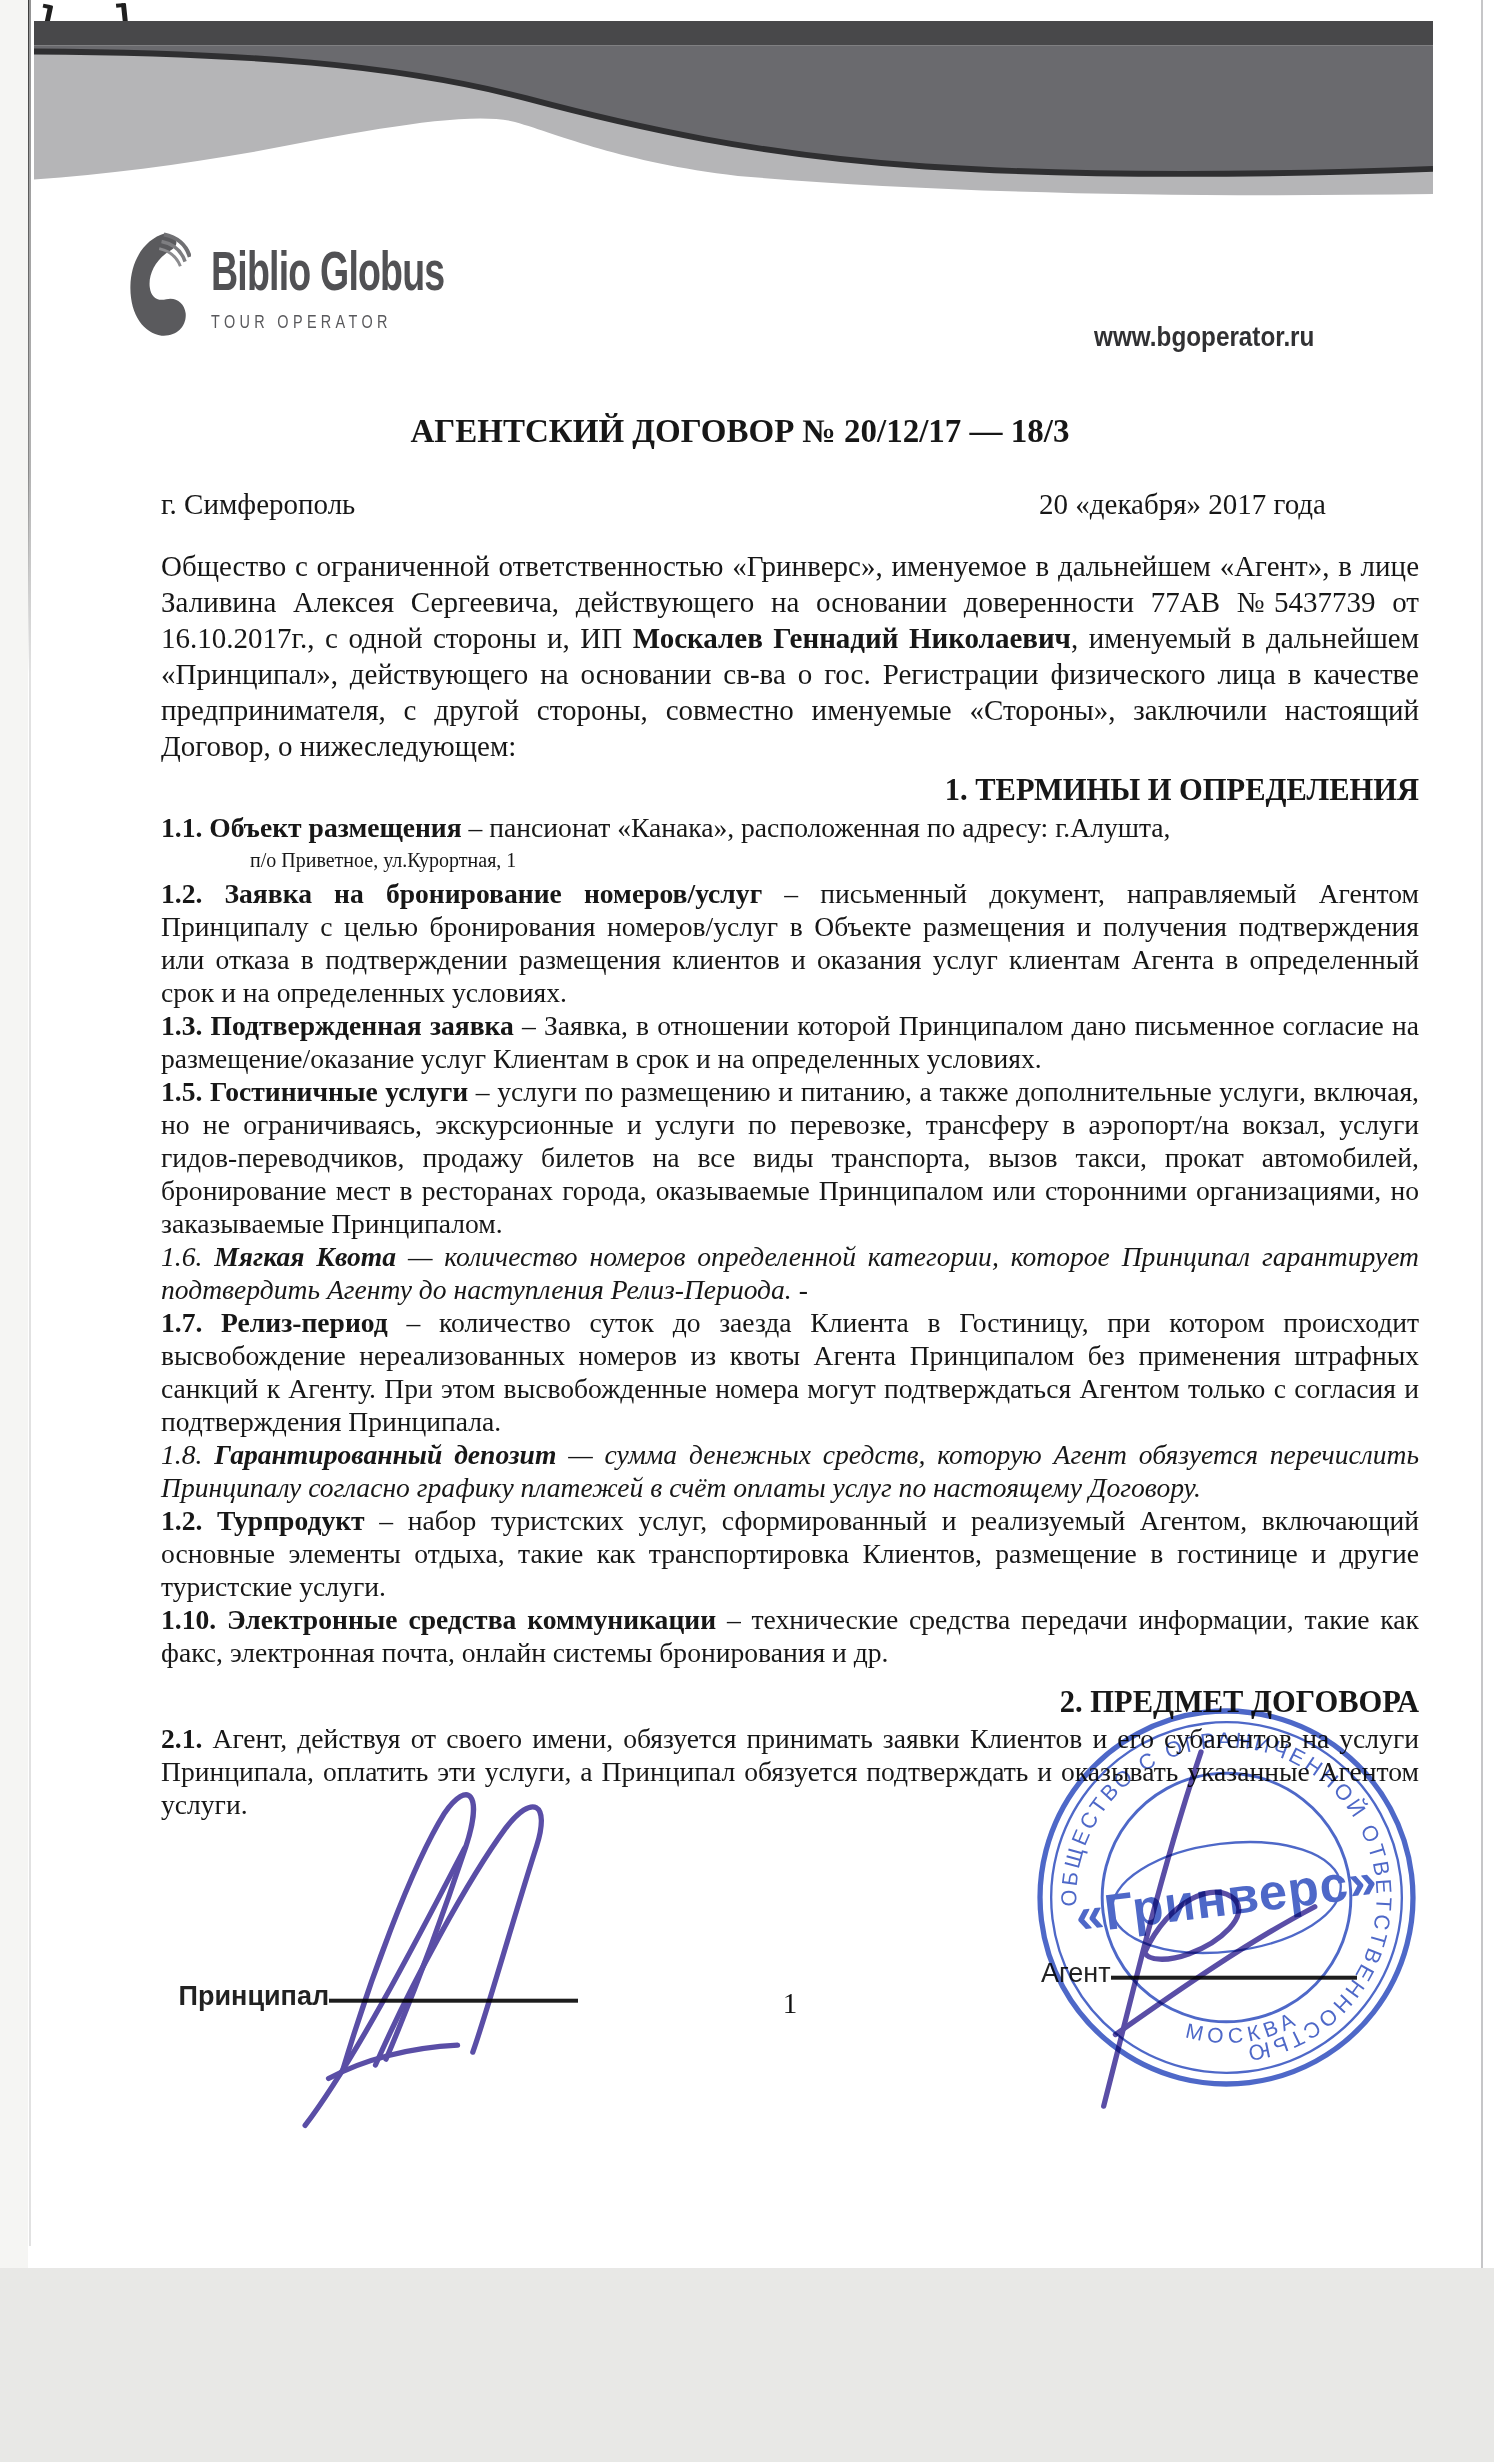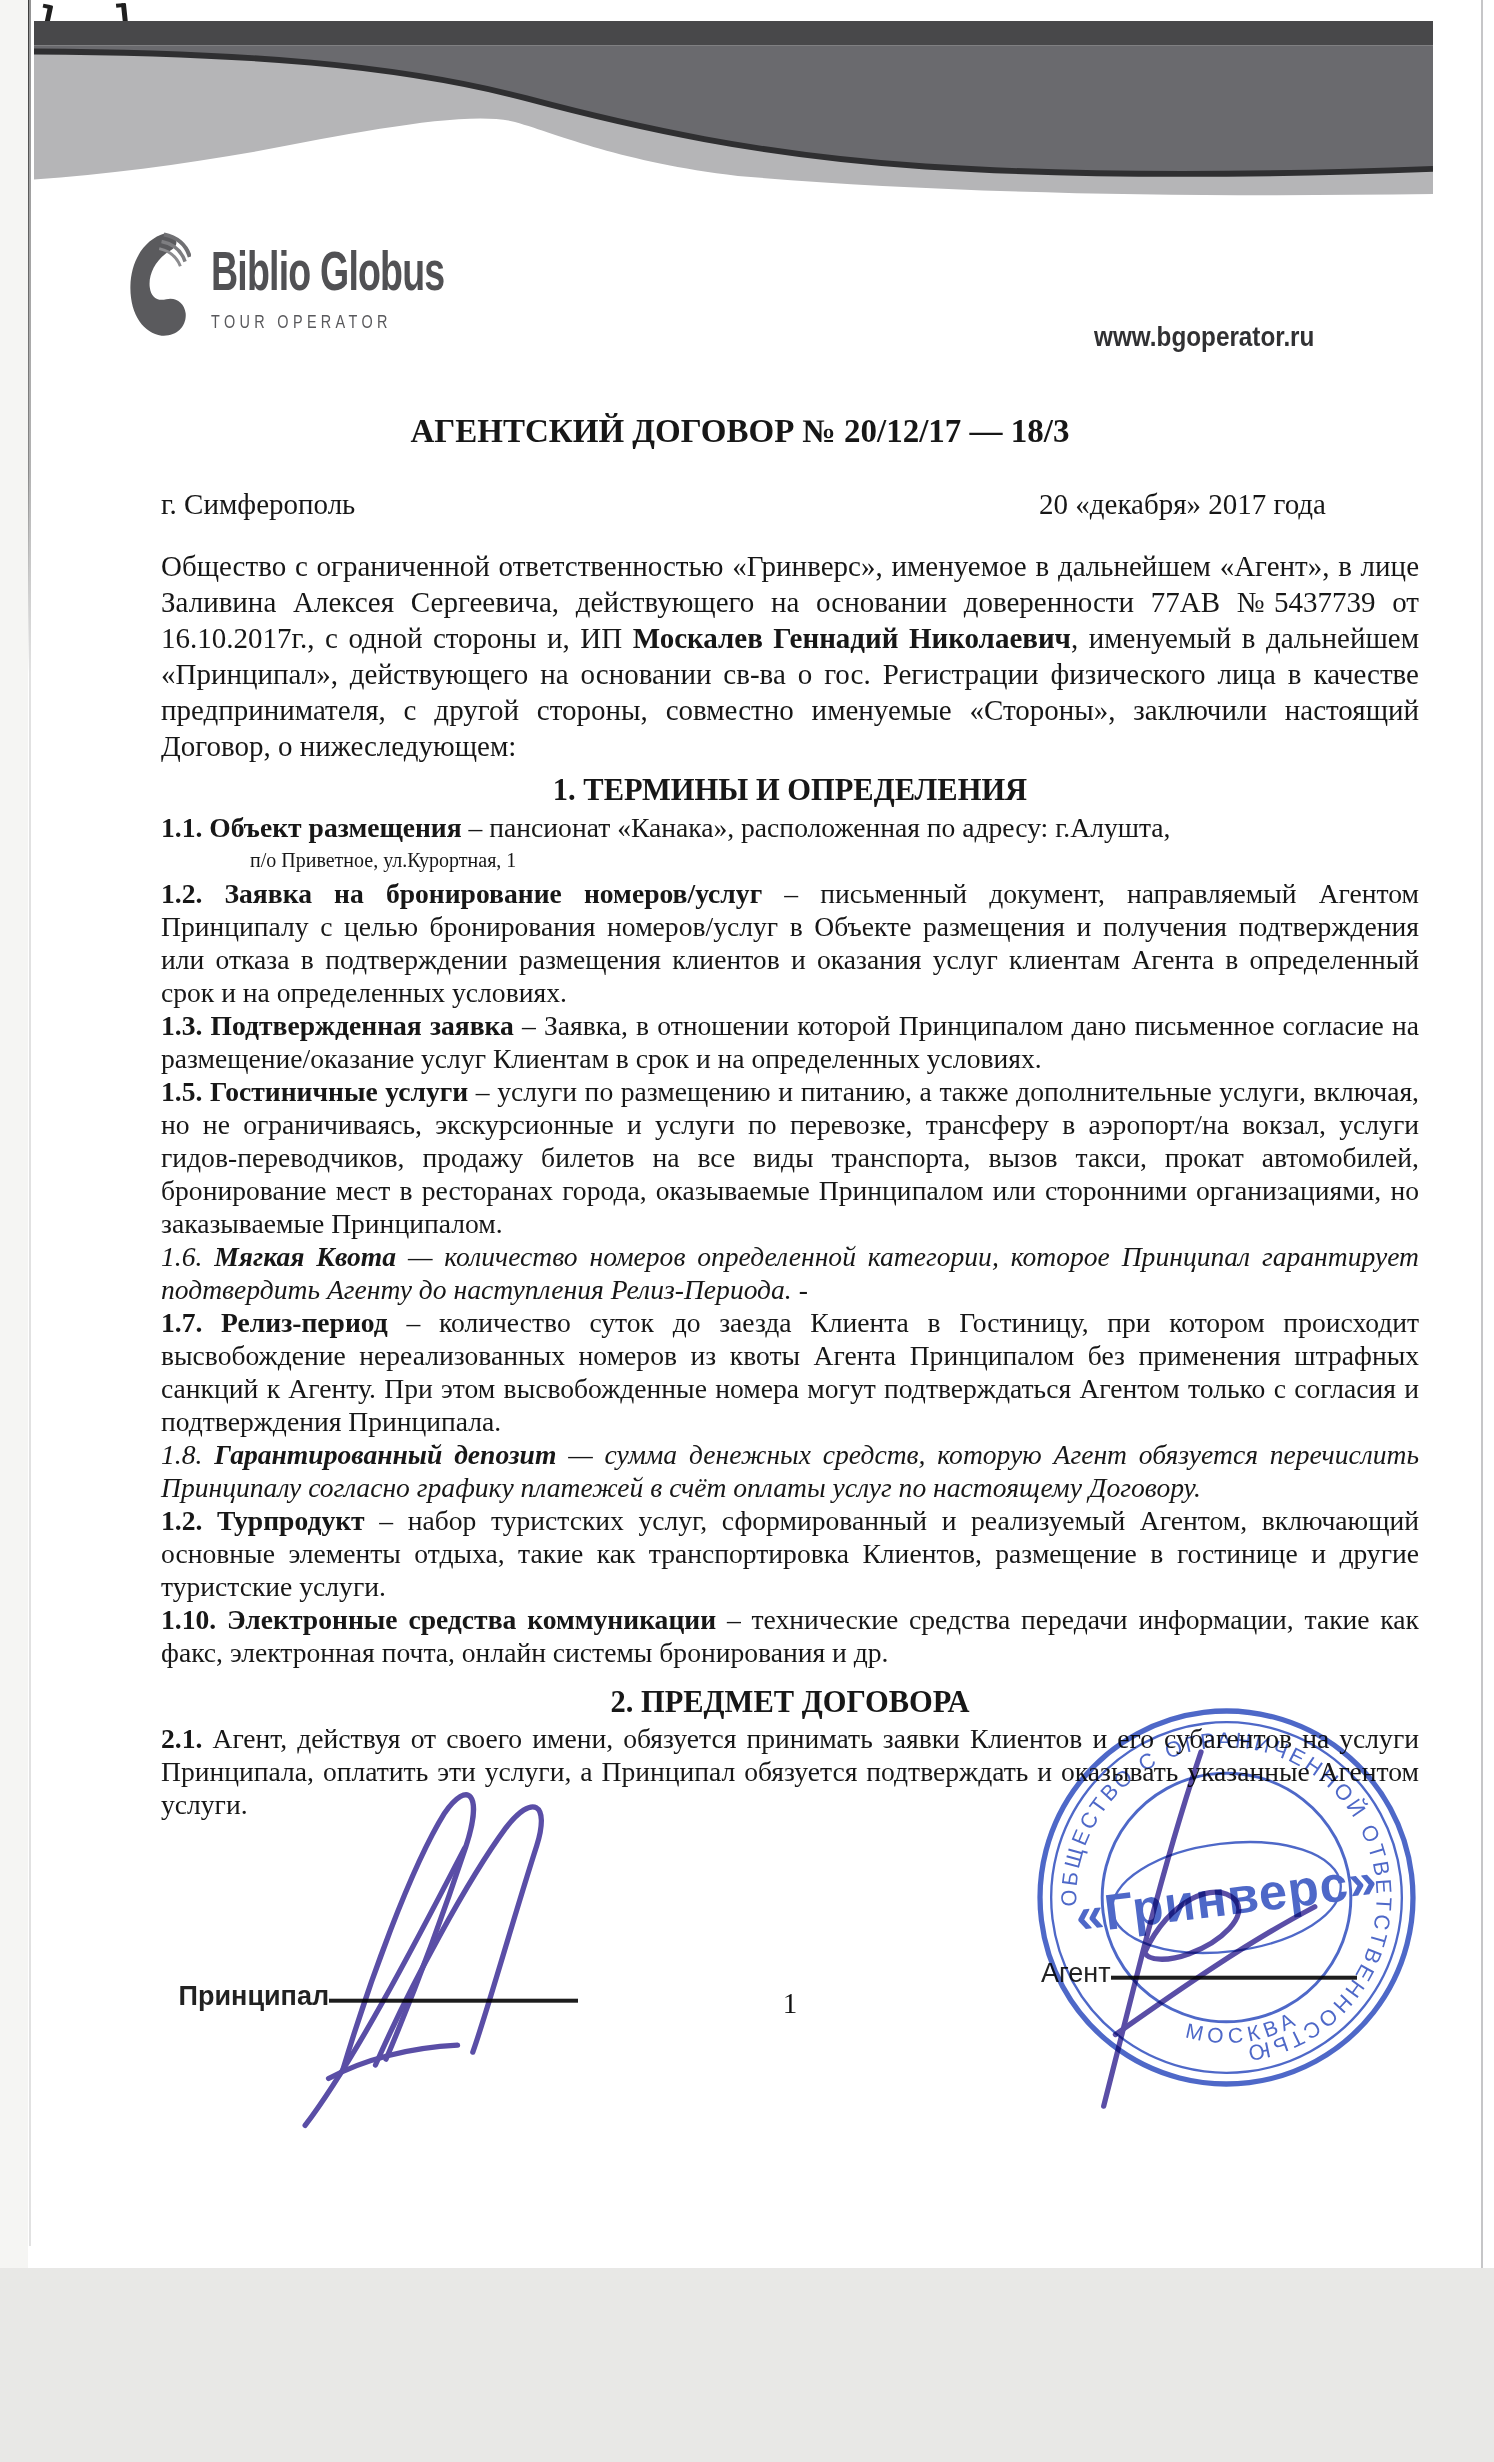--- a/index.html
+++ b/index.html
@@ -40,21 +40,21 @@
     transform:scaleX(.88); transform-origin:right top; white-space:nowrap;
   }
 
   
   .content { position:absolute; left:161px; top:413px; width:1258px; }
   .doc-title { font-size:33px; font-weight:bold; text-align:center; padding-right:100px; letter-spacing:0; }
   .meta-row { display:flex; justify-content:space-between; margin-top:38px; font-size:29px; }
   .meta-row .date { margin-right:93px; }
   .para { margin:0; text-align:justify; }
   .intro { margin-top:27px; font-size:29px; line-height:36px; }
-  .sec { font-size:30.5px; font-weight:bold; text-align:center; margin:9.4px 0 2.3px 0; }
+  .sec { font-size:30.5px; font-weight:bold; text-align:right; margin:9.4px 0 2.3px 0; }
   .sec2 { margin-top:16.4px; }
   .clause { font-size:27.6px; line-height:33px; }
   .addr-line { font-size:20px; line-height:33px; padding-left:89px; }
   .b { font-weight:bold; }
   .it { font-style:italic; }
   .it .num { font-weight:normal; }
 
   
   .sig-area { position:absolute; left:161px; top:1953px; width:1258px; height:194px;
     font-family:"Liberation Sans","DejaVu Sans",sans-serif; font-size:27px; color:#222; }

